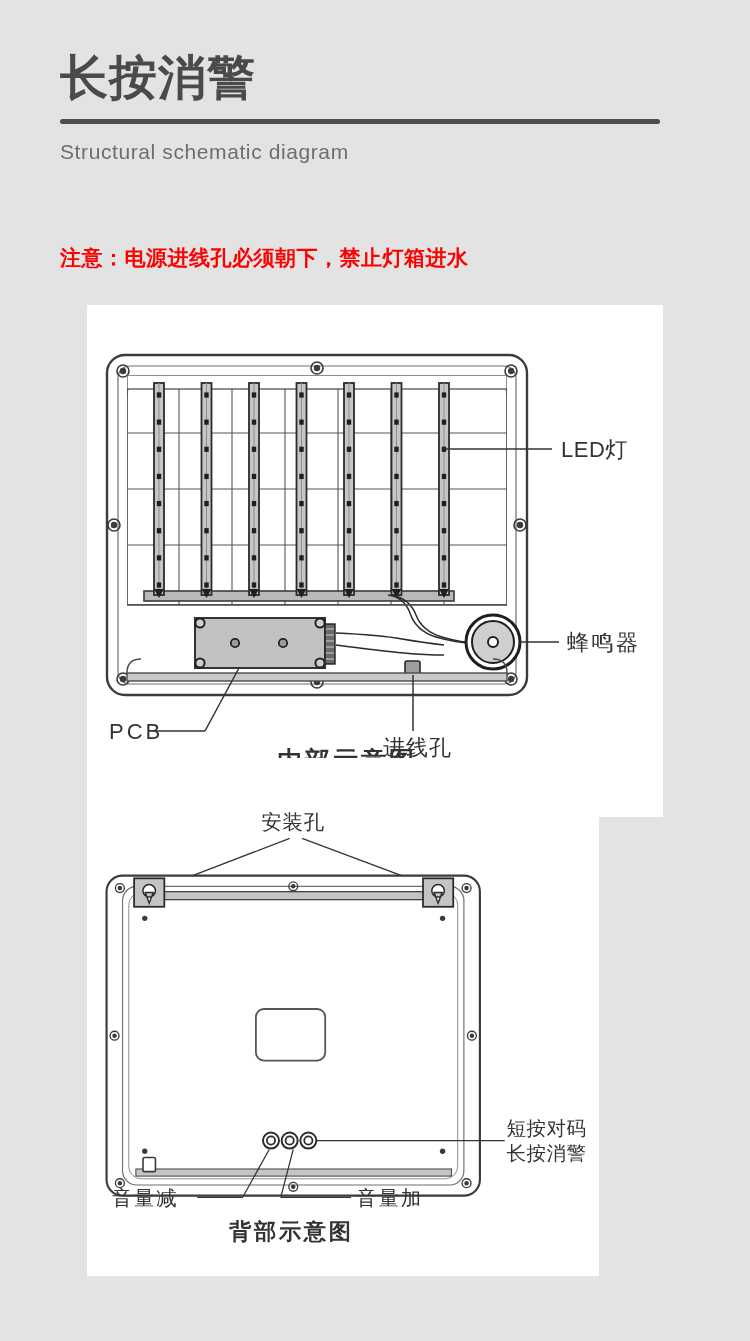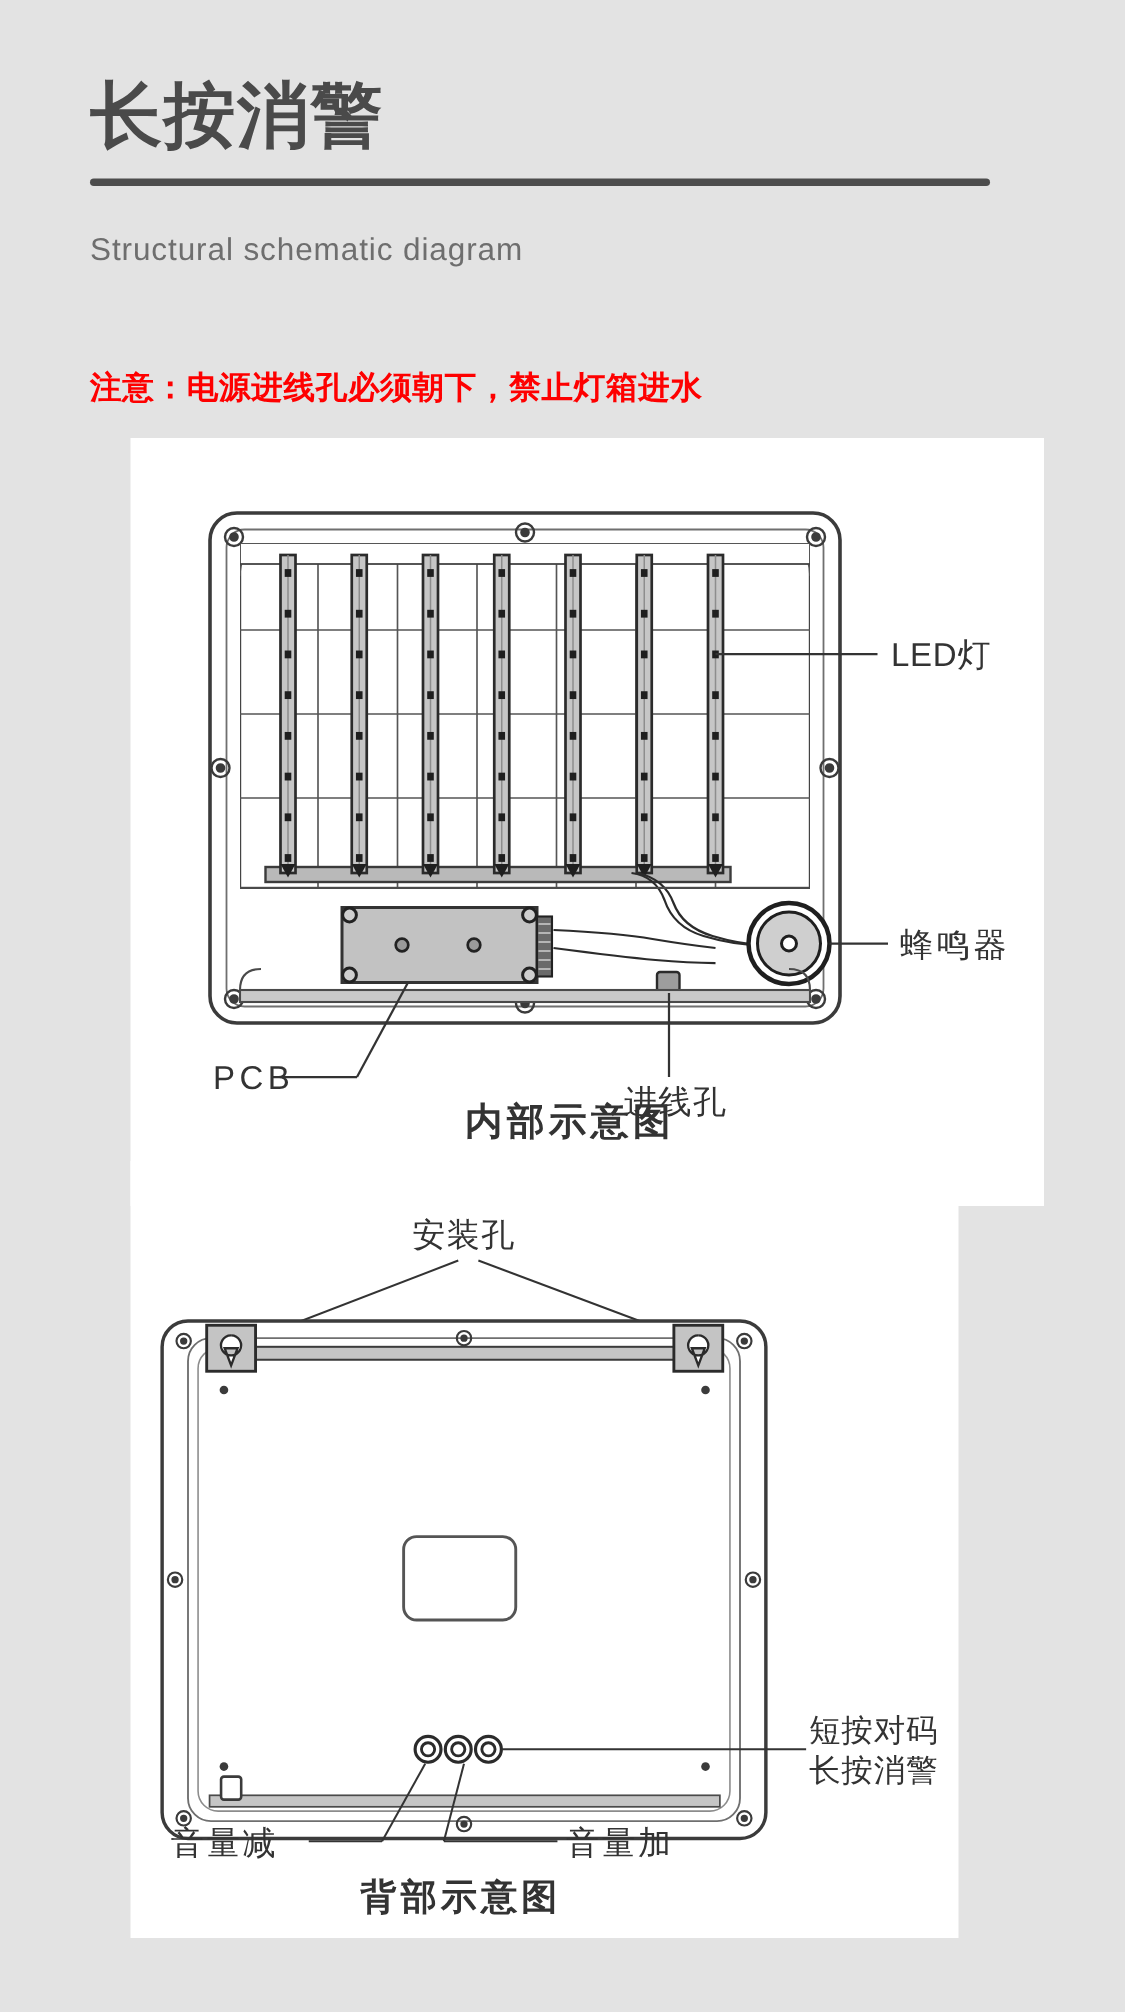--- a/index.html
+++ b/index.html
@@ -16,34 +16,34 @@
   .header{position:absolute;left:60px;top:52px;width:602px;}
   .title{
     font-size:48px;font-weight:bold;color:#4a4a4a;
     letter-spacing:1px;line-height:1.1;margin:0;
   }
   .rule{
     width:600px;height:5px;background:#4d4d4d;border-radius:3px;
     margin-top:14px;
   }
   .subtitle{
-    font-size:21px;color:#6e6e6e;margin-top:31px;letter-spacing:0.6px;
+    font-size:21px;color:#6e6e6e;margin-top:16px;letter-spacing:0.6px;
     font-weight:normal;
   }
   .notice{
     position:absolute;left:60px;top:232px;
     font-size:21px;color:#fe0000;font-weight:bold;letter-spacing:0.5px;
   }
 
   
   .panel{
     position:absolute;left:87px;background:#ffffff;
   }
-  #panel-inner{top:292px;width:576px;height:512px;padding-left:33px;}
-  #panel-back{top:774px;width:552px;height:518px;}
+  #panel-inner{top:305px;width:576px;height:512px;}
+  #panel-back{top:758px;width:512px;height:518px;}
 
   .panel svg{display:block;width:100%;height:100%;}
 
   .cap{
     font-family:"Liberation Sans","DejaVu Sans",sans-serif;
     fill:#333;font-weight:bold;
   }
   .lbl{
     font-family:"Liberation Sans","DejaVu Sans",sans-serif;
     fill:#333;

